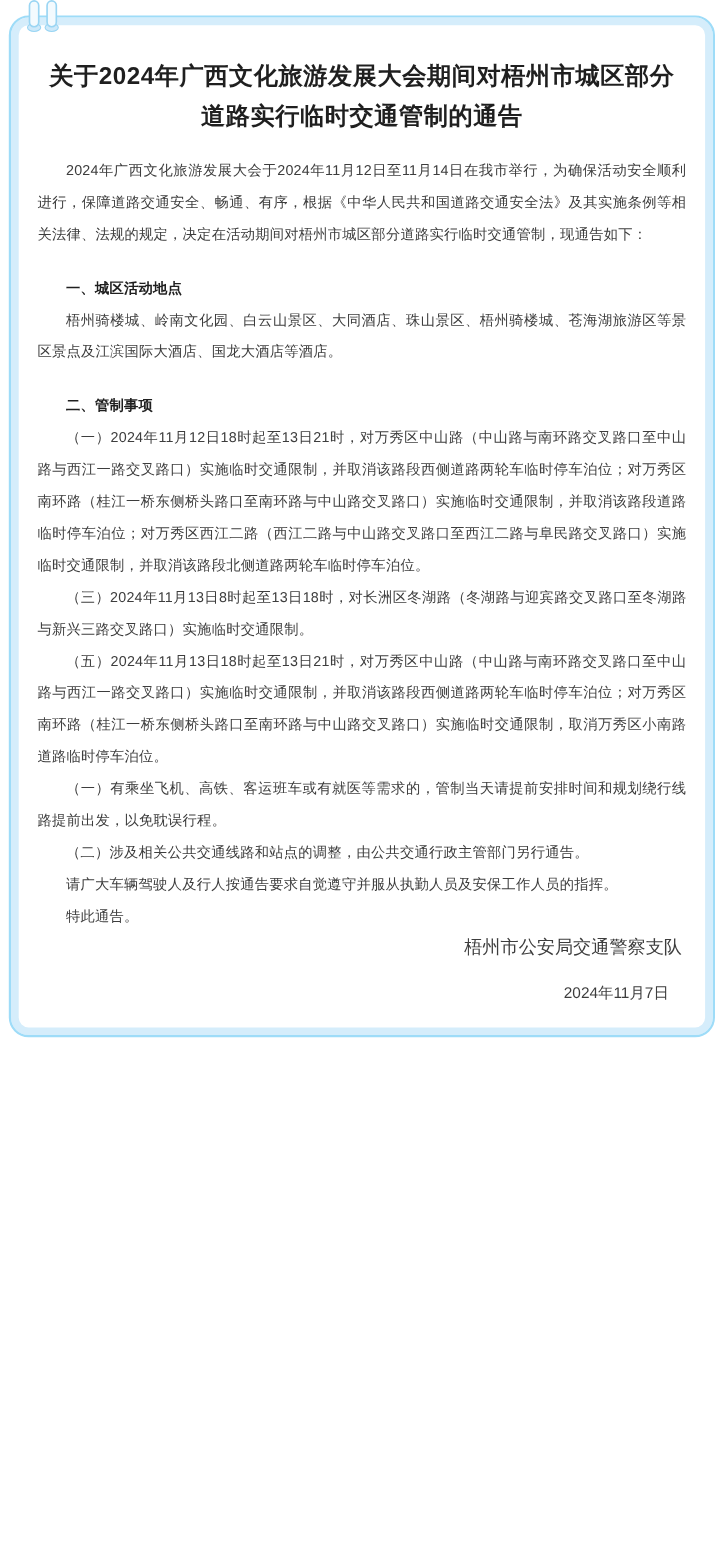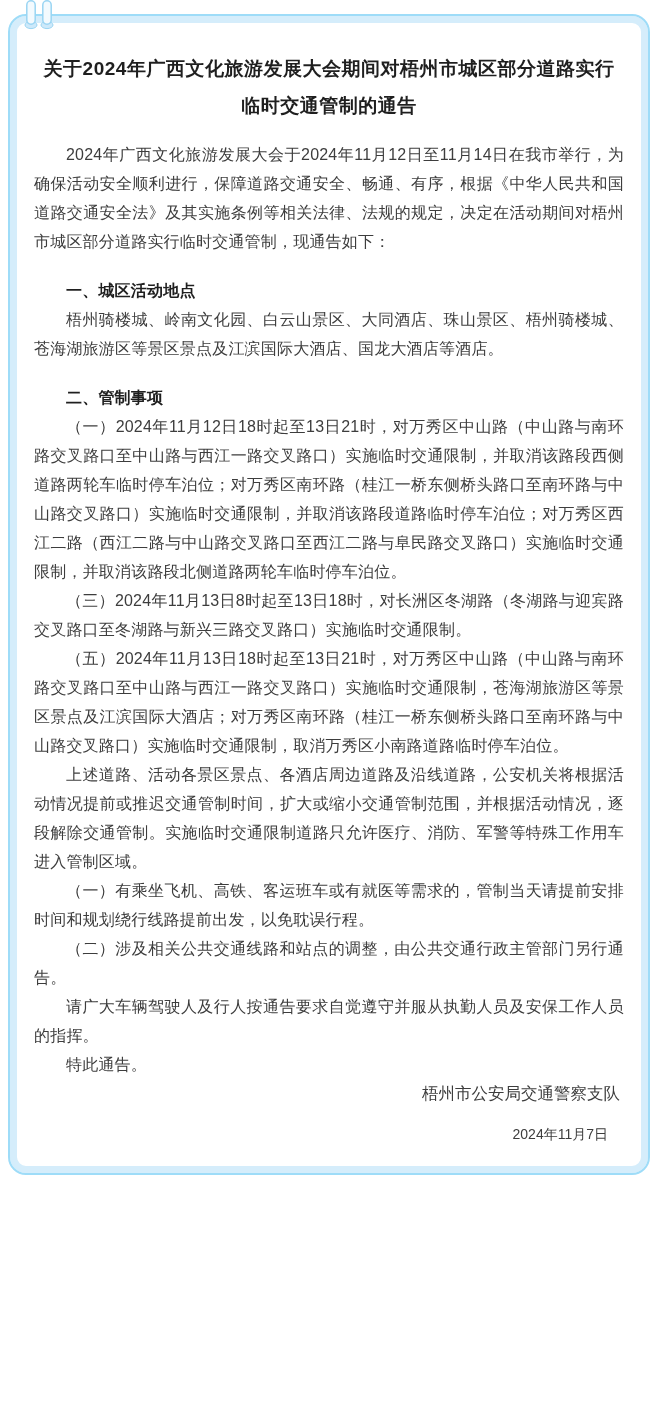--- a/index.html
+++ b/index.html
@@ -31,30 +31,30 @@
     position:relative;
     z-index:1;
     background:#fff;
     border:2px solid var(--card-border-outer,#9edcf8);
     box-shadow:inset 0 0 0 7px var(--card-border-inner,#d5edfb);
     border-radius:18px;
     padding:34px 24px 24px;
   }
   .title{
     margin:0 6px 16px;
-    font-size:19px;
+    font-size:22px;
     line-height:37px;
     font-weight:bold;
     text-align:center;
     color:var(--heading,#1f1f1f);
     letter-spacing:0.5px;
   }
   .para{
     margin:0;
-    font-size:16px;
+    font-size:13px;
     line-height:29px;
     color:var(--text,#3d3d3d);
     text-align:justify;
     text-indent:2em;
     letter-spacing:0.2px;
   }
   .para.heading{
     font-weight:bold;
     color:var(--heading,#1f1f1f);
     margin-top:20px;
@@ -93,22 +93,21 @@
     <div class="card">
       <h1 class="title">关于2024年广西文化旅游发展大会期间对梧州市城区部分道路实行临时交通管制的通告</h1>
 
       <div id="body-container">
           <p class="para">2024年广西文化旅游发展大会于2024年11月12日至11月14日在我市举行，为确保活动安全顺利进行，保障道路交通安全、畅通、有序，根据《中华人民共和国道路交通安全法》及其实施条例等相关法律、法规的规定，决定在活动期间对梧州市城区部分道路实行临时交通管制，现通告如下：</p>
           <p class="para heading">一、城区活动地点</p>
           <p class="para">梧州骑楼城、岭南文化园、白云山景区、大同酒店、珠山景区、梧州骑楼城、苍海湖旅游区等景区景点及江滨国际大酒店、国龙大酒店等酒店。</p>
           <p class="para heading">二、管制事项</p>
           <p class="para">（一）2024年11月12日18时起至13日21时，对万秀区中山路（中山路与南环路交叉路口至中山路与西江一路交叉路口）实施临时交通限制，并取消该路段西侧道路两轮车临时停车泊位；对万秀区南环路（桂江一桥东侧桥头路口至南环路与中山路交叉路口）实施临时交通限制，并取消该路段道路临时停车泊位；对万秀区西江二路（西江二路与中山路交叉路口至西江二路与阜民路交叉路口）实施临时交通限制，并取消该路段北侧道路两轮车临时停车泊位。</p>
           <p class="para">（三）2024年11月13日8时起至13日18时，对长洲区冬湖路（冬湖路与迎宾路交叉路口至冬湖路与新兴三路交叉路口）实施临时交通限制。</p>
-          <p class="para">（五）2024年11月13日18时起至13日21时，对万秀区中山路（中山路与南环路交叉路口至中山路与西江一路交叉路口）实施临时交通限制，苍海湖旅游区等景区景点及江滨国际大酒店；对万秀区南环路（桂江一桥东侧桥头路口至南环路与中山路交叉路口）实施临时交通限制，取消万秀区小南路道路临时停车泊位。</p>
-          <p class="para">上述道路、活动各景区景点、各酒店周边道路及沿线道路，公安机关将根据活动情况提前或推迟交通管制时间，扩大或缩小交通管制范围，并根据活动情况，逐段解除交通管制。实施临时交通限制道路只允许医疗、消防、军警等特殊工作用车进入管制区域。</p>
+          <p class="para">（五）2024年11月13日18时起至13日21时，对万秀区中山路（中山路与南环路交叉路口至中山路与西江一路交叉路口）实施临时交通限制，并取消该路段西侧道路两轮车临时停车泊位；对万秀区南环路（桂江一桥东侧桥头路口至南环路与中山路交叉路口）实施临时交通限制，取消万秀区小南路道路临时停车泊位。</p>
           <p class="para">（一）有乘坐飞机、高铁、客运班车或有就医等需求的，管制当天请提前安排时间和规划绕行线路提前出发，以免耽误行程。</p>
           <p class="para">（二）涉及相关公共交通线路和站点的调整，由公共交通行政主管部门另行通告。</p>
           <p class="para">请广大车辆驾驶人及行人按通告要求自觉遵守并服从执勤人员及安保工作人员的指挥。</p>
           <p class="para">特此通告。</p>
         </div>
 
       <div class="sig">梧州市公安局交通警察支队</div>
       <div class="date">2024年11月7日</div>
     </div>
   </div>

